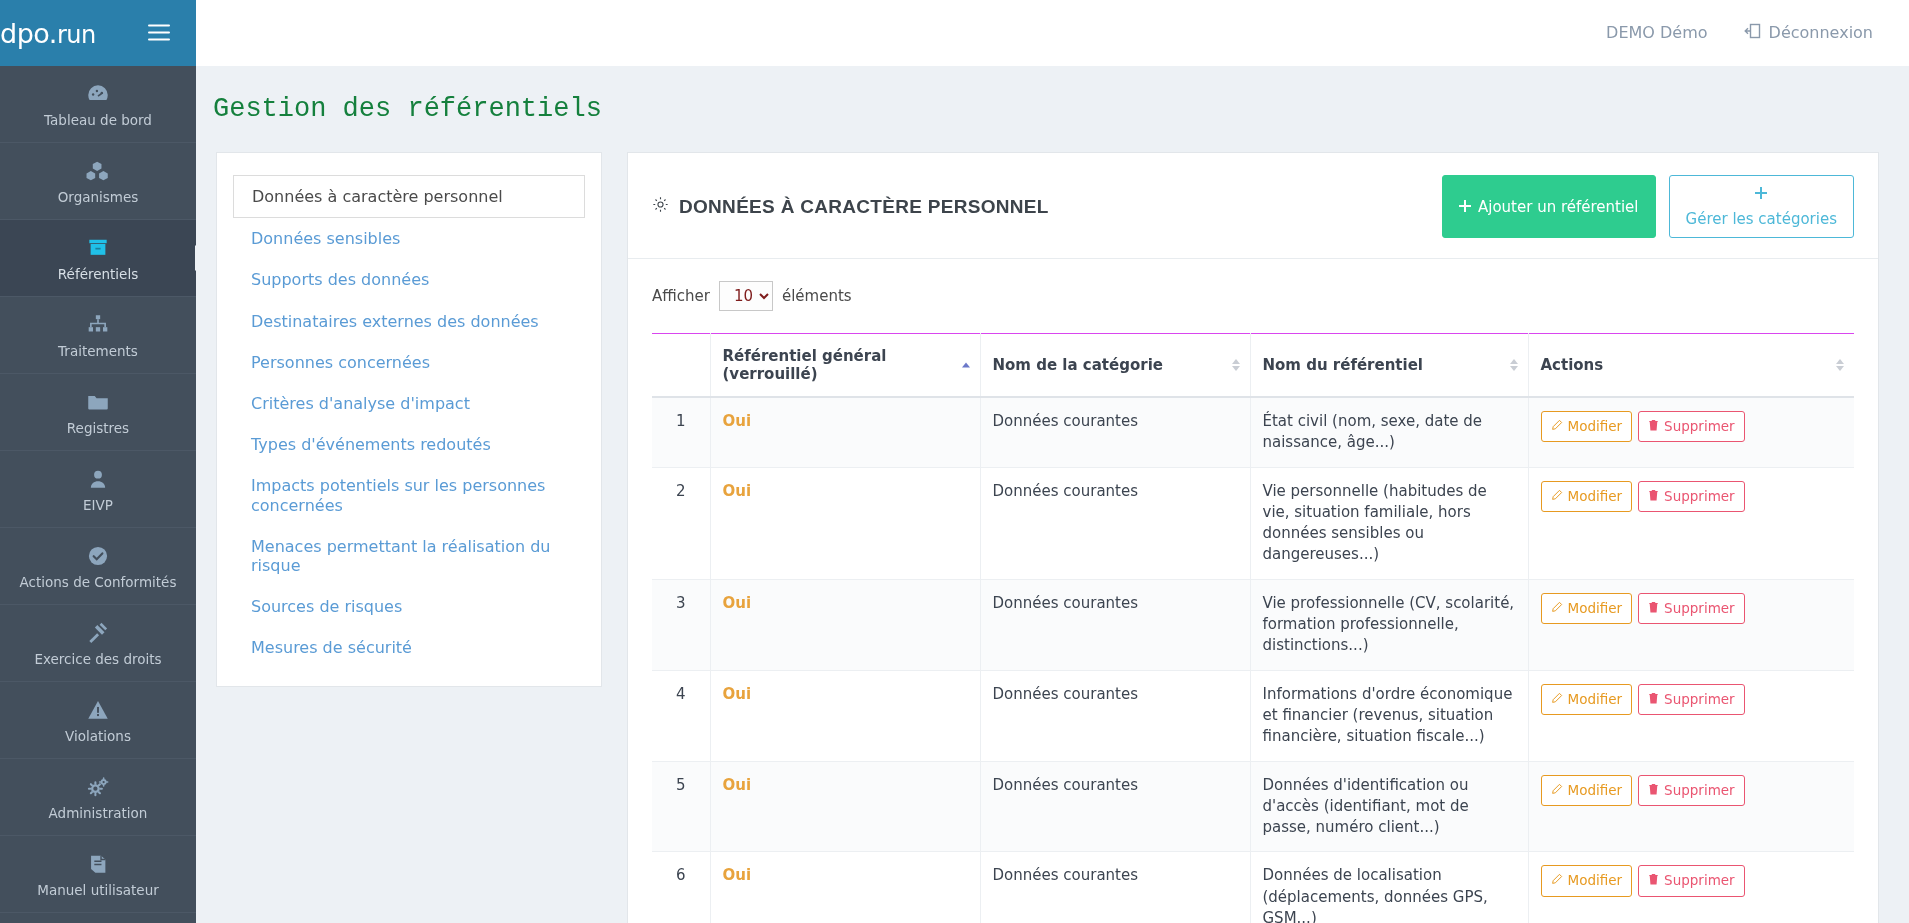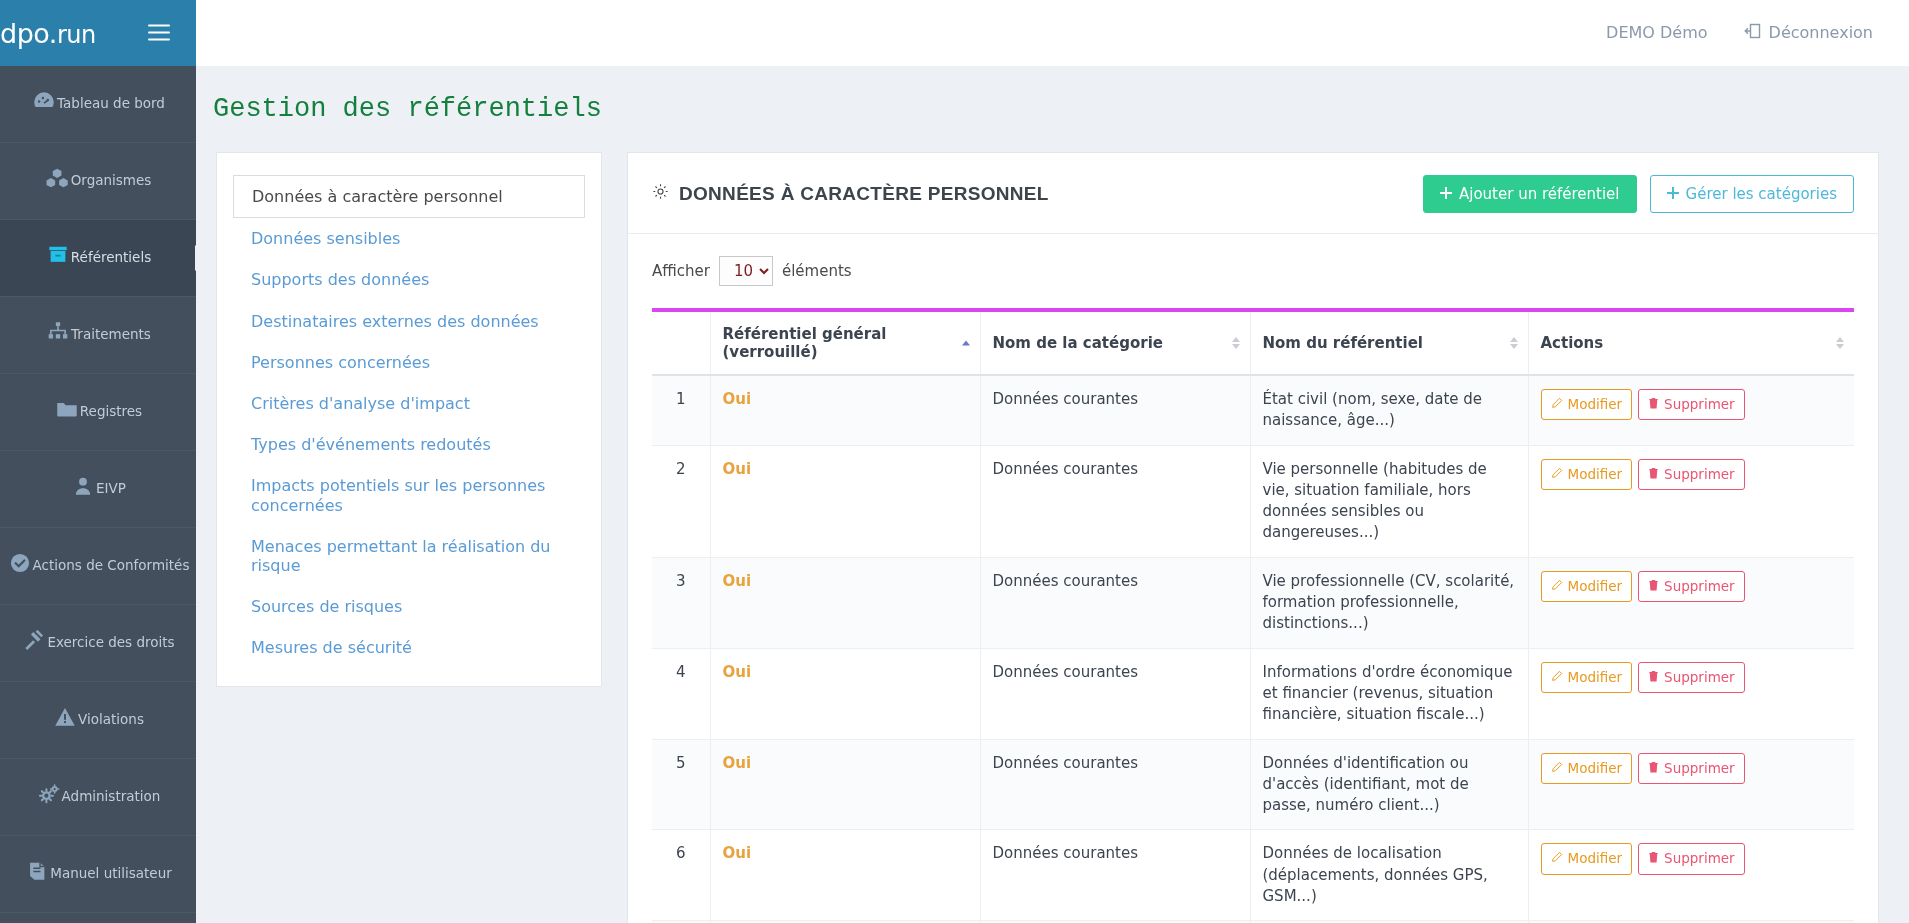--- a/index.html
+++ b/index.html
@@ -37,21 +37,21 @@
   }
   #hamburger span {
     display: block; height: 2px; background: #ffffff; margin-bottom: 5px; border-radius: 1px;
   }
   #hamburger span:last-child { margin-bottom: 0; }
 
   .nav-item {
     position: relative;
     height: 77px;
     border-bottom: 1px solid #4c5866;
-    display: flex; flex-direction: row;
+    display: flex; flex-direction: column;
     align-items: center; justify-content: center;
     cursor: pointer;
     color: #b6c1cc;
   }
   .nav-item .nav-icon {
     height: 26px; display: flex; align-items: flex-end; justify-content: center;
     margin-bottom: 7px;
   }
   .nav-item .nav-icon svg { display: block; }
   .nav-item .nav-label {
@@ -150,21 +150,21 @@
     font-family: "Liberation Sans", sans-serif;
   }
   .head-buttons { display: flex; gap: 13px; }
   .btn {
     font-size: 15px; padding: 9px 16px; border-radius: 3px; cursor: pointer;
     display: inline-flex; align-items: center; gap: 7px;
     font-family: "DejaVu Sans", sans-serif;
     white-space: nowrap;
   }
   .btn-green { background: #2ecc8f; color: #ffffff; border: 1px solid #2ecc8f; }
-  .btn-outline-blue { background: #ffffff; color: #4db8d8; border: 1px solid #4db8d8; }
+  .btn-outline-blue { background: #ffffff; color: #4db8d8; border: 1px solid #4db8d8; flex-direction: column; }
 
   #card-body { padding: 22px 24px 10px 24px; }
 
   .length-bar {
     display: flex; align-items: center; gap: 9px;
     font-size: 15px; color: #4a4a4a; margin-bottom: 22px;
     font-family: "DejaVu Sans", sans-serif;
   }
   .length-select {
     font-size: 15px; padding: 4px 4px 4px 10px;
@@ -177,21 +177,21 @@
     width: 100%; border-collapse: collapse;
     font-size: 15px; color: #3c4450;
     font-family: "DejaVu Sans", sans-serif;
   }
   #ref-table thead th {
     text-align: left;
     font-weight: 700;
     color: #3c4450;
     padding: 13px 12px;
     border-bottom: 2px solid #dfe3e8;
-    border-top: 4px solid #d946ef;
+    border-top: 1px solid #d946ef;
     position: relative;
     font-size: 15px;
     cursor: pointer;
     background: #ffffff;
   }
   #ref-table thead th.col-idx { width: 58px; border-right: 1px solid #eceff2; cursor: default;}
   #ref-table thead th.col-gen { width: 270px; border-right: 1px solid #eceff2; }
   #ref-table thead th.col-cat { width: 270px; border-right: 1px solid #eceff2; }
   #ref-table thead th.col-nom { width: 278px; border-right: 1px solid #eceff2; }
   .sort-arrows {

